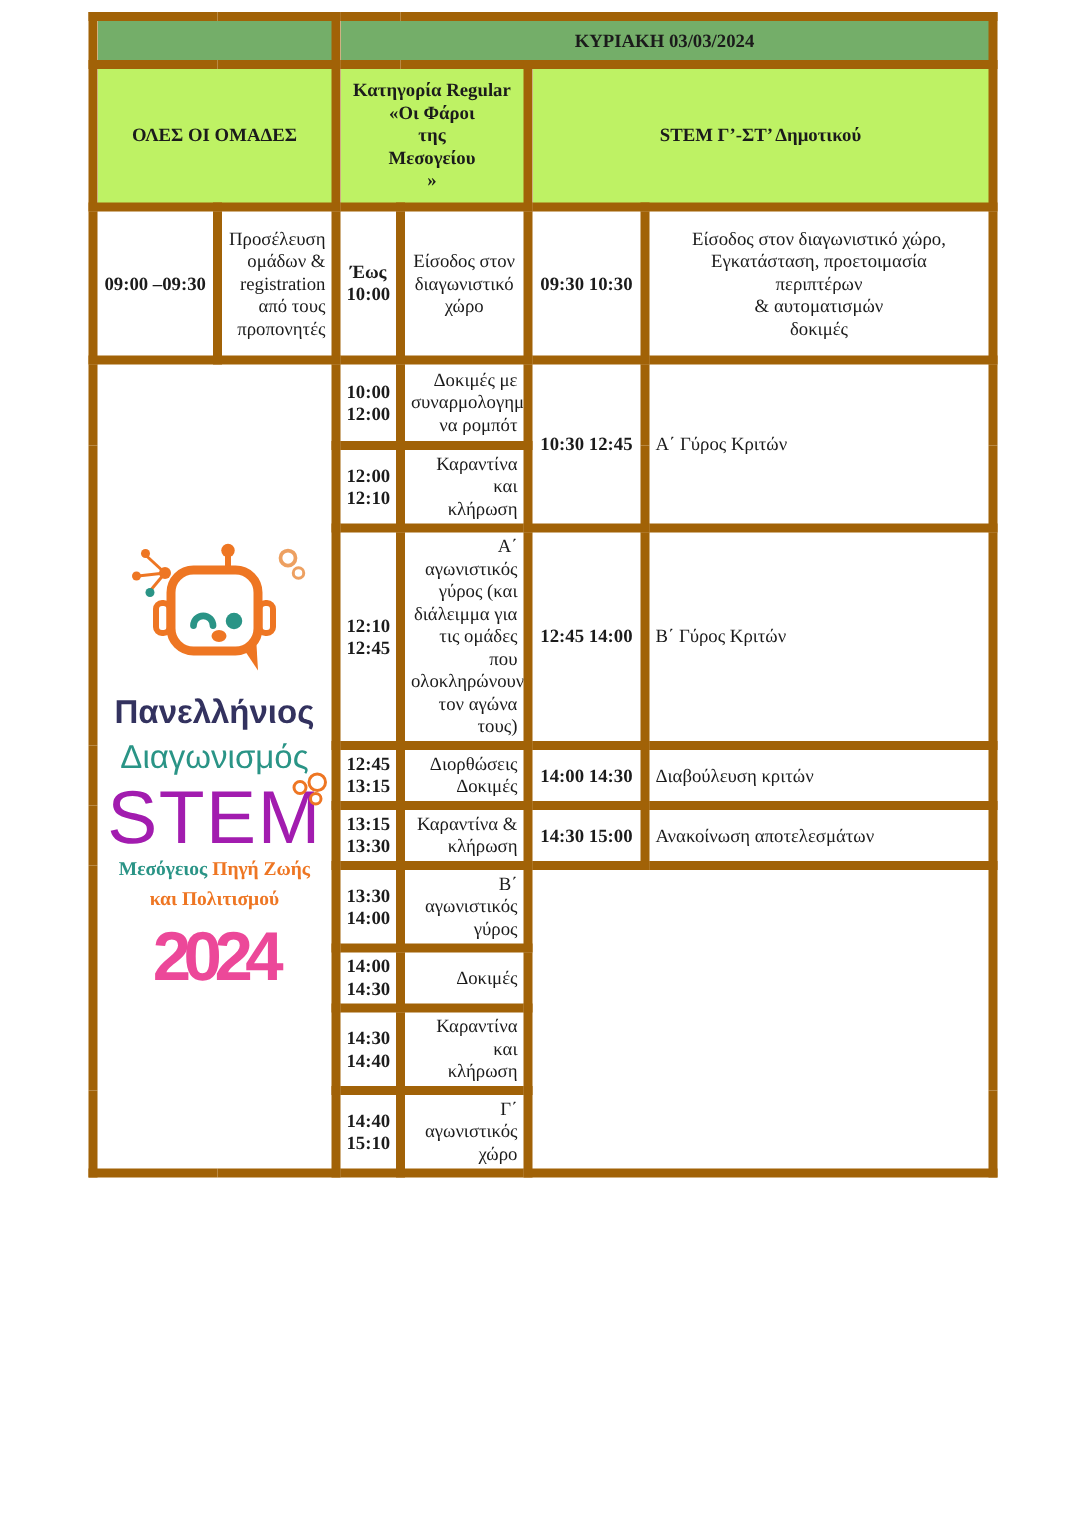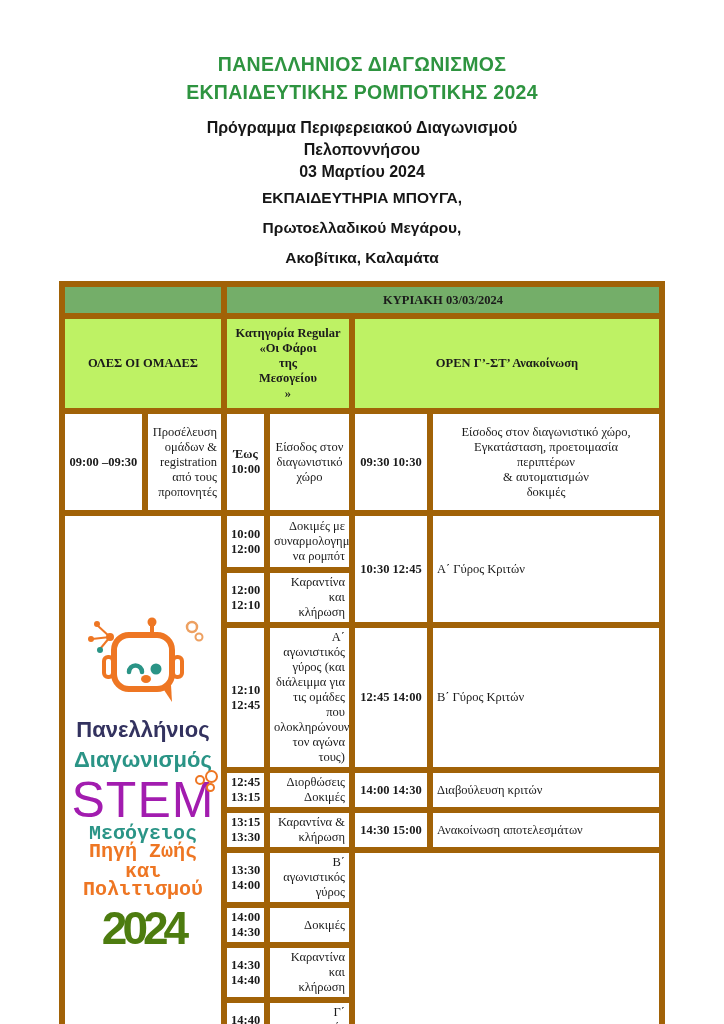--- a/index.html
+++ b/index.html
@@ -43,53 +43,43 @@
   td.hdr2 { background:#bef264; font-weight:bold; font-size:12.5px; text-align:center; white-space:pre-line; }
   td.time { font-weight:bold; text-align:center; white-space:pre-line; padding:0 1px; }
   td.act  { white-space:pre-line; text-align:right; }
   td.act.center { text-align:center; }
   td.open-act { white-space:pre-line; text-align:left; padding-left:14px; }
   td.open-act.center { text-align:center; padding-left:4px; }
   td.empty-cell { background:#ffffff; }
 
   td.logo-cell { vertical-align:top; text-align:center; padding-top:6px; }
   .logo-name1 { color:#33325f; font-size:22px; font-weight:bold; line-height:30px; font-family:"Liberation Sans",sans-serif; }
-  .logo-name2 { color:#2a9486; font-size:22px; font-weight:bold; line-height:30px; font-family:"Liberation Sans",sans-serif; }
+  .logo-name2 { color:#2a9486; font-size:22px; font-weight:normal; line-height:30px; font-family:"Liberation Sans",sans-serif; }
   .logo-stem  {
     position:relative; display:inline-block; color:#a21caf;
     font-size:50px; font-weight:normal; line-height:46px; letter-spacing:1px;
     font-family:"Liberation Sans",sans-serif; margin-top:2px;
   }
   .stem-bubble { position:absolute; border:2px solid #ee7623; border-radius:50%; background:#fff; }
   .b1 { width:9px; height:9px; right:-4px; top:-7px; }
   .b2 { width:6px; height:6px; right:9px; top:-2px; }
   .b3 { width:5px; height:5px; right:-1px; top:6px; }
-  .logo-tag  { font-size:20px; font-weight:bold; line-height:18px; font-family:Liberation Mono, monospace; margin-top:2px; }
+  .logo-tag  { font-size:13px; font-weight:bold; line-height:18px; font-family:Liberation Serif, serif; margin-top:2px; }
   .teal   { color:#2a9486; }
   .orange { color:#ee7623; }
   .logo-year {
-    color:#4d7c0f; font-size:46px; font-weight:900; letter-spacing:-5px;
+    color:#ec4899; font-size:46px; font-weight:900; letter-spacing:-5px;
     line-height:50px; font-family:"Liberation Sans",sans-serif; margin-top:4px;
   }
 </style>
 </head>
 <body>
 
 <div class="page">
 
-  <div class="title-block">
-    <div class="main-title">ΠΑΝΕΛΛΗΝΙΟΣ ΔΙΑΓΩΝΙΣΜΟΣ
-ΕΚΠΑΙΔΕΥΤΙΚΗΣ ΡΟΜΠΟΤΙΚΗΣ 2024</div>
-    <div class="subtitle">Πρόγραμμα Περιφερειακού Διαγωνισμού
-Πελοποννήσου
-03 Μαρτίου 2024</div>
-    <div class="venue">ΕΚΠΑΙΔΕΥΤΗΡΙΑ ΜΠΟΥΓΑ,
-Πρωτοελλαδικού Μεγάρου,
-Ακοβίτικα, Καλαμάτα</div>
-  </div>
 
   <table class="schedule">
     <colgroup>
       <col style="width:83px">
         <col style="width:79px">
         <col style="width:43px">
       <col style="width:85px">
         <col style="width:78px">
         <col style="width:232px">
     </colgroup>
@@ -100,21 +90,21 @@
       <td colspan="4" class="hdr1">ΚΥΡΙΑΚΗ 03/03/2024</td>
     </tr>
 
     <tr class="r2">
       <td colspan="2" class="hdr2">ΟΛΕΣ ΟΙ ΟΜΑΔΕΣ</td>
       <td colspan="2" class="hdr2">Κατηγορία Regular
 «Οι Φάροι
 της
 Μεσογείου
 »</td>
-      <td colspan="2" class="hdr2">OPEN Γ’-ΣΤ’ Ανακοίνωση</td>
+      <td colspan="2" class="hdr2">STEM Γ’-ΣΤ’ Δημοτικού</td>
     </tr>
 
     <tr class="r3">
       <td class="time">09:00 –09:30</td>
       <td class="act">Προσέλευση
 ομάδων &amp;
 registration
 από τους
 προπονητές</td>
       <td class="time">Έως

